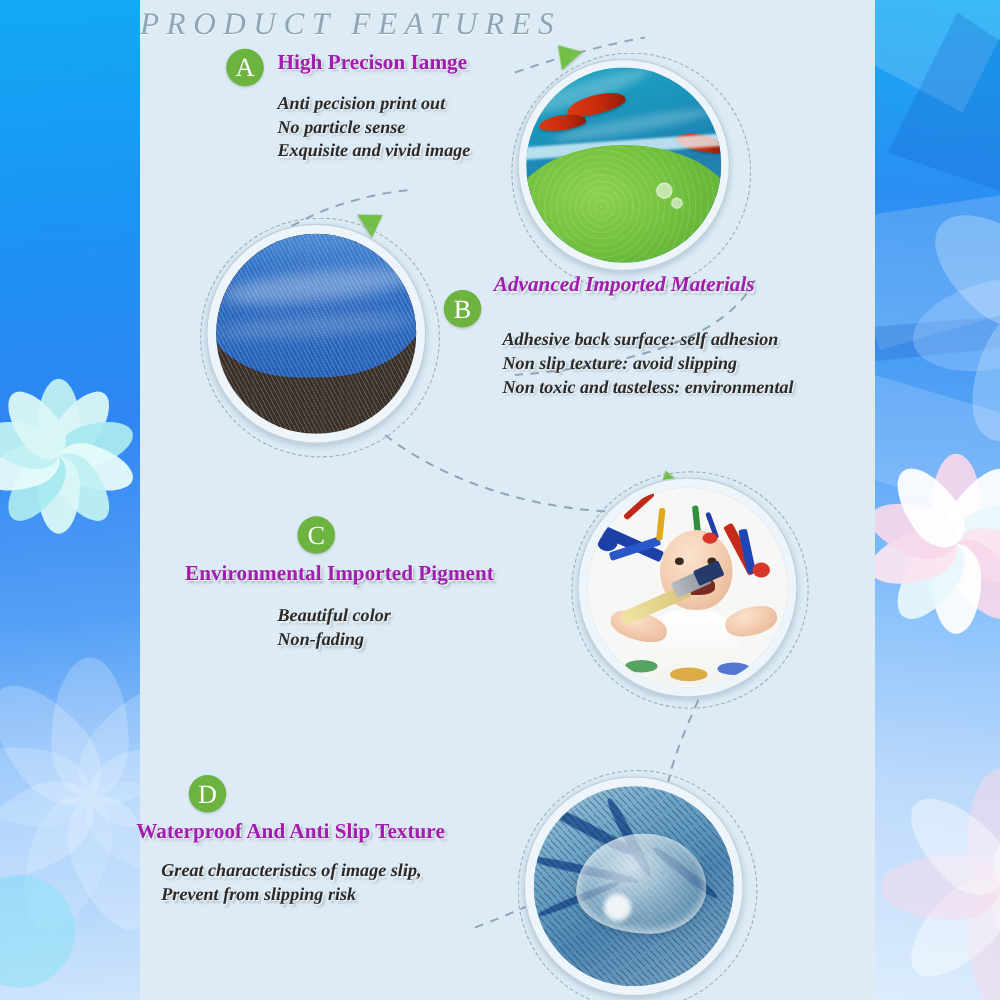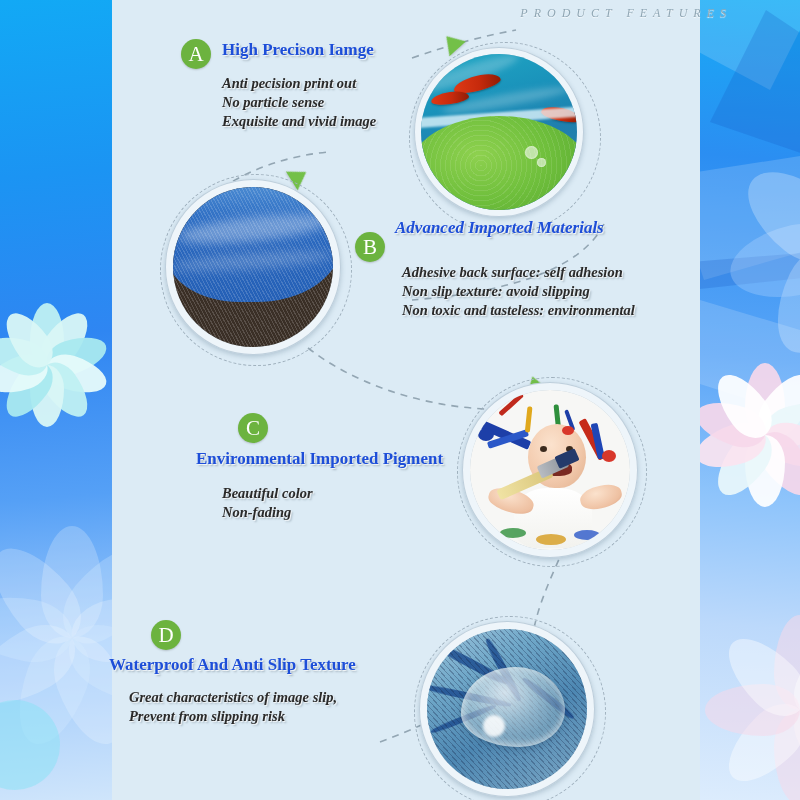--- a/index.html
+++ b/index.html
@@ -82,24 +82,24 @@
     height: 800px;
     background: #dcebf5;
   }
 
   
   #title {
     position: absolute;
     top: 6px;
     left: 0;
     width: 620px;
-    text-align: right;
+    text-align: left;
     font-family: "Liberation Serif", serif;
     font-style: italic;
-    font-size: 12px;
+    font-size: 25px;
     letter-spacing: 6px;
     color: #8fa6b4;
     text-shadow: 0 1px 1px rgba(255,255,255,0.85);
   }
 
   
   #connectors {
     position: absolute;
     left: 0; top: 0;
     width: 588px; height: 800px;
@@ -130,21 +130,21 @@
     text-align: center;
     box-shadow: 0 1px 2px rgba(0,0,0,0.18);
   }
 
   .feat-title {
     position: absolute;
     white-space: nowrap;
     font-family: "Liberation Serif", serif;
     font-weight: bold;
     font-size: 17px;
-    color: #1d4ed8;
+    color: #a21caf;
     text-shadow: 1px 1px 1px rgba(255,255,255,0.9),
                  2px 2px 2px rgba(90,110,125,0.45);
   }
 
   .feat-lines {
     position: absolute;
     font-family: "Liberation Serif", serif;
     font-style: italic;
     font-weight: bold;
     font-size: 14.5px;
@@ -435,21 +435,21 @@
         <div class="layer fab-base"></div>
         <div class="layer fab-blue"></div>
         <div class="layer fab-hl" style="left:6px;top:30px;width:150px;height:24px;transform:rotate(-6deg);"></div>
         <div class="layer fab-hl" style="left:0px;top:66px;width:160px;height:16px;transform:rotate(-4deg);opacity:0.6;"></div>
         <div class="layer fab-weave"></div>
       </div>
     </div>
 
     <div class="feature">
       <div class="badge" style="left:126px;top:413px;">C</div>
-      <div class="feat-title" style="left:36px;top:449px;margin-left:48px;">Environmental Imported Pigment</div>
+      <div class="feat-title" style="left:36px;top:449px;">Environmental Imported Pigment</div>
       <div class="feat-lines" style="left:110px;top:484px;">
         <div>Beautiful color</div>
         <div>Non-fading</div>
       </div>
     </div>
 
     <div class="photo-wrap" style="left:340px;top:372px;width:200px;height:200px;">
       <div class="photo-dash" style="left:5px;top:5px;width:188px;height:188px;"></div>
       <div class="photo-ring" style="left:10px;top:10px;width:176px;height:176px;"></div>
       <div class="photo" style="left:18px;top:18px;width:160px;height:160px;">

